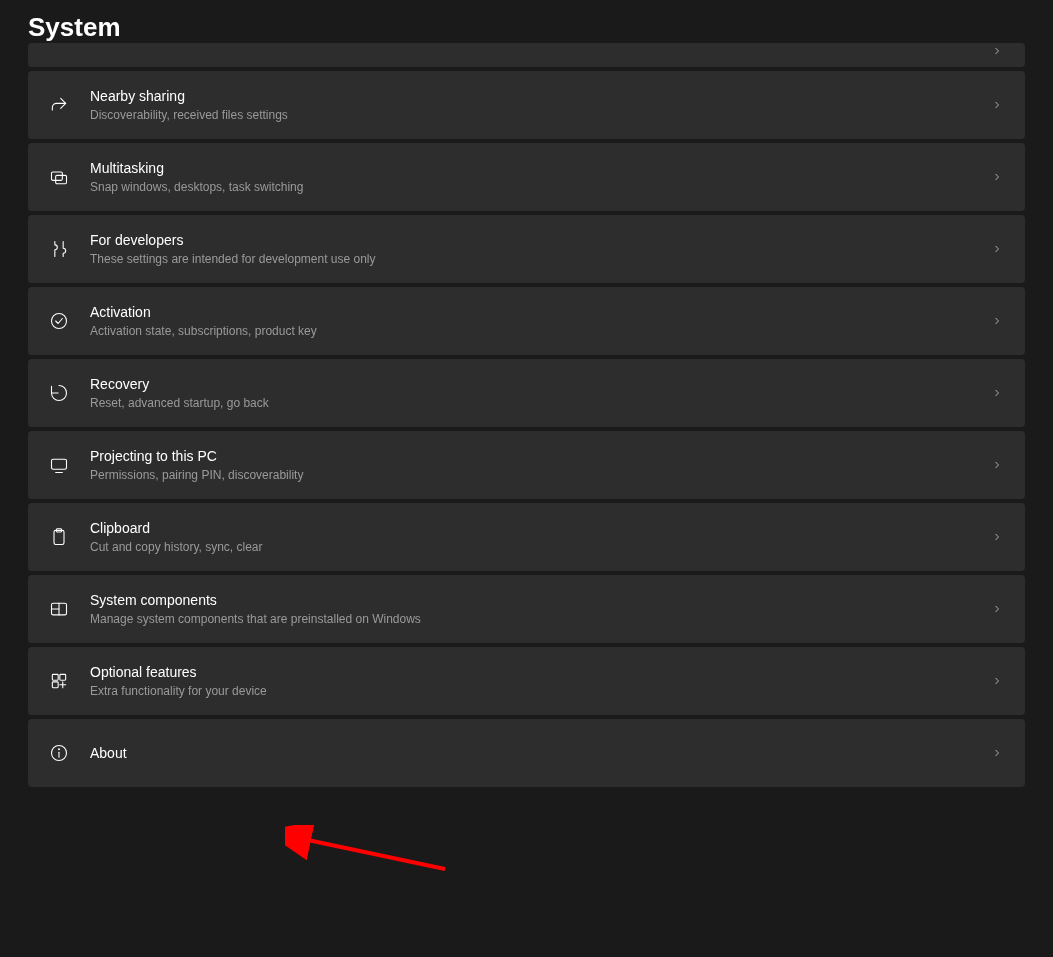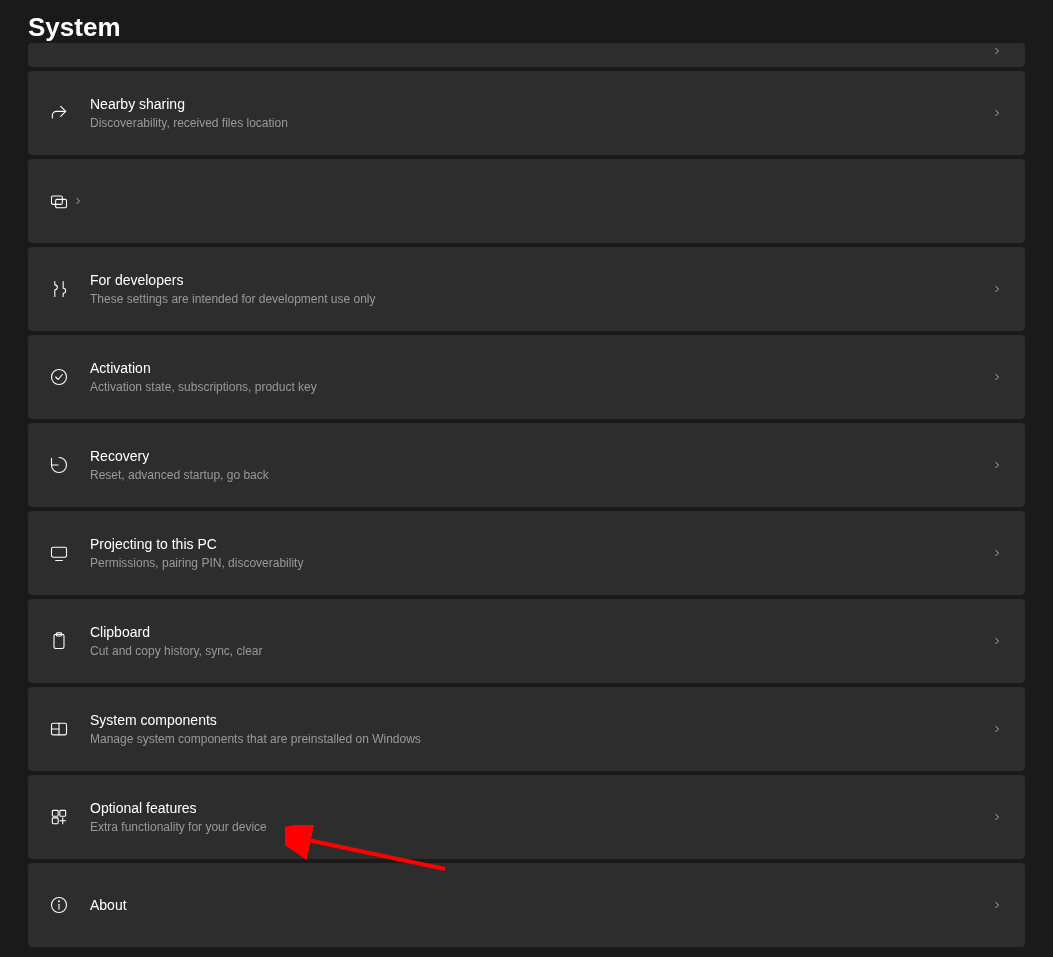--- a/index.html
+++ b/index.html
@@ -24,21 +24,21 @@
     font-size: 26px;
     font-weight: 600;
   }
   .list {
     padding: 0 28px;
   }
   .item {
     background: #2d2d2d;
     border-radius: 4px;
     margin-bottom: 4px;
-    height: 84px;
+    height: 68px;
     display: flex;
     align-items: center;
     padding: 0 20px;
     cursor: pointer;
   }
   .item.first {
     height: 24px;
     align-items: flex-start;
     overflow: hidden;
     padding-top: 0;
@@ -131,36 +131,40 @@
 
   <div class="item">
     <div class="icon-slot">
         <svg viewBox="0 0 24 24">
           <path d="M14 4l6 6-6 6"></path>
           <path d="M20 10H9a5 5 0 00-5 5v3"></path>
         </svg>
       </div>
     <div class="texts">
       <div class="title">Nearby sharing</div>
-      <div class="subtitle">Discoverability, received files location</div>
+      <div class="subtitle">Discoverability, received files settings</div>
     </div>
     <div class="chevron">
         <svg viewBox="0 0 24 24">
           <polyline points="9 6 15 12 9 18"></polyline>
         </svg>
       </div>
   </div>
 
   <div class="item">
     <div class="icon-slot">
         <svg viewBox="0 0 24 24">
           <rect x="3" y="6" width="13" height="10" rx="1.5"></rect>
           <rect x="8" y="10" width="13" height="10" rx="1.5"></rect>
         </svg>
       </div>
+    <div class="texts">
+      <div class="title">Multitasking</div>
+      <div class="subtitle">Snap windows, desktops, task switching</div>
+    </div>
     <div class="chevron">
         <svg viewBox="0 0 24 24">
           <polyline points="9 6 15 12 9 18"></polyline>
         </svg>
       </div>
   </div>
 
   <div class="item">
     <div class="icon-slot">
         <svg viewBox="0 0 24 24">

